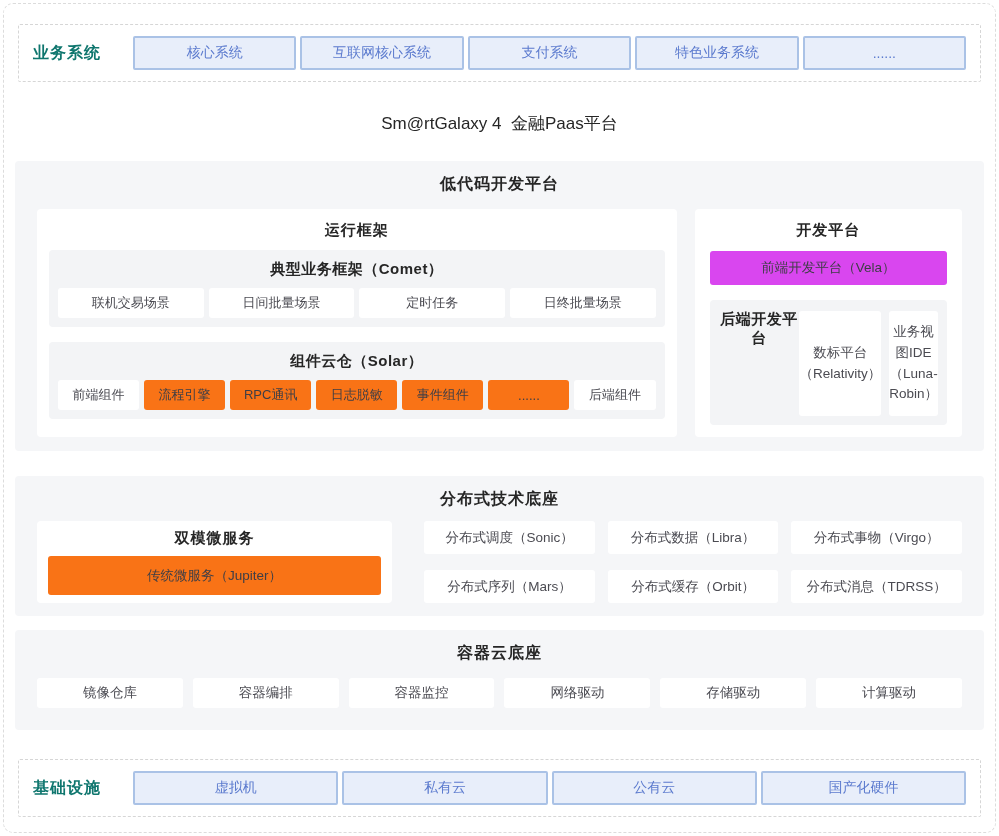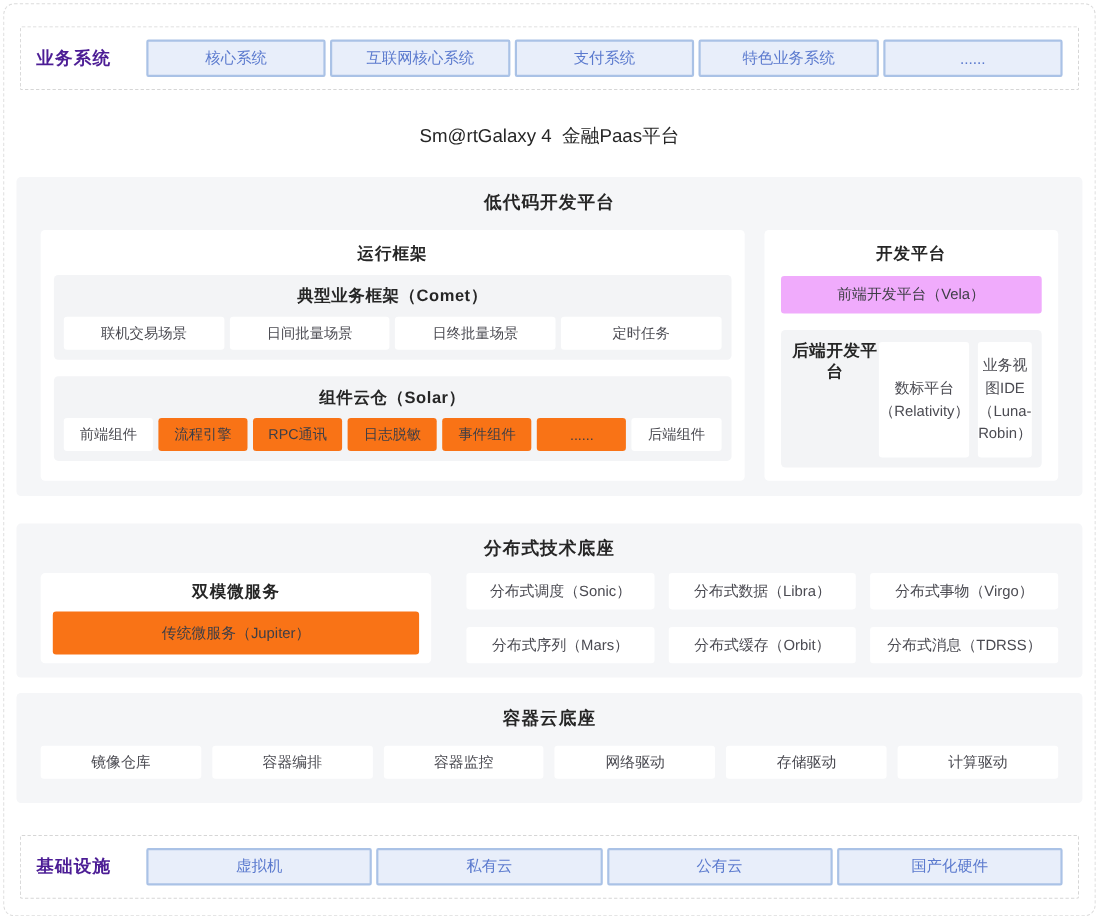--- a/index.html
+++ b/index.html
@@ -4,21 +4,21 @@
 <style>
   * { box-sizing: border-box; margin: 0; padding: 0; }
   html,body { background:#fff; }
   body { font-family: "Liberation Sans", "DejaVu Sans", sans-serif; color:#262626; }
   .page { position:relative; width:999px; height:836px; background:#ffffff; overflow:hidden; }
   .page-border { position:absolute; inset:3px; border:1px dashed #dcdcdc; border-radius:10px; pointer-events:none; }
 
   
   .dash-row { margin:24px 18px 0; height:58px; border:1px dashed #d6d6d6; border-radius:2px;
               display:flex; align-items:center; padding:0 14px 0 14px; }
-  .row-label { width:100px; flex:0 0 100px; font-size:16px; font-weight:700; color:#4c1d95; letter-spacing:1px; }
+  .row-label { width:100px; flex:0 0 100px; font-size:16px; font-weight:700; color:#0f766e; letter-spacing:1px; }
   .row-boxes { flex:1; display:flex; gap:4px; }
   .blue-box { flex:1; height:34px; background:#e8eefa; border:2px solid #aac2e6; border-radius:2px;
               display:flex; align-items:center; justify-content:center;
               font-size:14px; color:#5b7ace; }
 
   
   .main-title { margin-top:30px; text-align:center; font-size:17px; font-weight:400; color:#262626; white-space:pre; }
 
   
   .gray-section { margin:0 15px; background:#f5f6f8; border-radius:4px; padding:13px 22px; }
@@ -35,21 +35,21 @@
   .graybox { background:#f3f4f6; border-radius:4px; padding:7px 9px 9px; }
   .sub-title { text-align:center; font-size:15px; font-weight:700; color:#262626; margin:3px 0 9px; letter-spacing:0.5px; }
   .item-row { display:flex; gap:5px; }
   .w-item { flex:1; height:30px; background:#ffffff; border-radius:3px;
             display:flex; align-items:center; justify-content:center; font-size:13px; color:#4b4b52; }
   .l-item { flex:1; height:30px; background:#f97316; border-radius:3px;
             display:flex; align-items:center; justify-content:center; font-size:13px; color:#3e3e46; }
   .comet-box { margin-top:10px; }
   .solar-box { margin-top:15px; }
 
-  .vela-box { margin:11px 3px 15px; height:34px; background:#f0abfc; border-radius:3px;
+  .vela-box { margin:11px 3px 15px; height:34px; background:#d946ef; border-radius:3px;
               display:flex; align-items:center; justify-content:center; font-size:13.5px; color:#3e3e46; }
   .backend-box { margin:0 3px; flex:1; display:flex; flex-direction:row; }
   .backend-items { display:flex; gap:8px; flex:1; margin-top:4px; }
   .tall-item { flex:1; background:#ffffff; border-radius:3px; display:flex; flex-direction:column;
                align-items:center; justify-content:center; font-size:13.5px; color:#4b4b52; line-height:1.55; text-align:center; }
 
   
   .distributed { margin-top:25px; height:140px; }
   .dist-body { display:flex; gap:32px; margin-top:11px; height:82px; }
   .dual-panel { flex:347 0 0; padding:8px 11px; display:flex; flex-direction:column; }
@@ -89,22 +89,22 @@
     <div class="lowcode-body">
 
       <div class="panel runtime-panel">
         <div class="panel-title">运行框架</div>
 
         <div class="graybox comet-box">
           <div class="sub-title">典型业务框架（Comet）</div>
           <div class="item-row">
             <div class="w-item">联机交易场景</div>
             <div class="w-item">日间批量场景</div>
+            <div class="w-item">定时任务</div>
             <div class="w-item">日终批量场景</div>
-            <div class="w-item">定时任务</div>
           </div>
         </div>
 
         <div class="graybox solar-box">
           <div class="sub-title">组件云仓（Solar）</div>
           <div class="item-row">
             <div class="w-item">前端组件</div>
             <div class="l-item">流程引擎</div>
             <div class="l-item">RPC通讯</div>
             <div class="l-item">日志脱敏</div>

